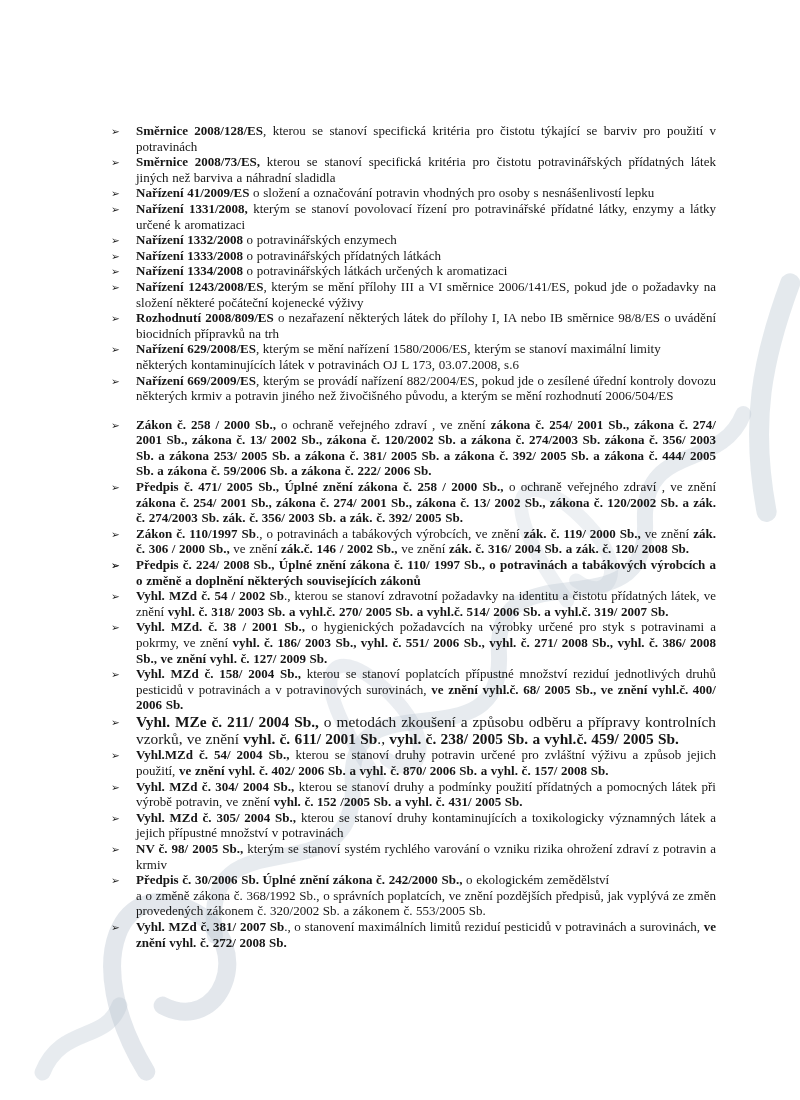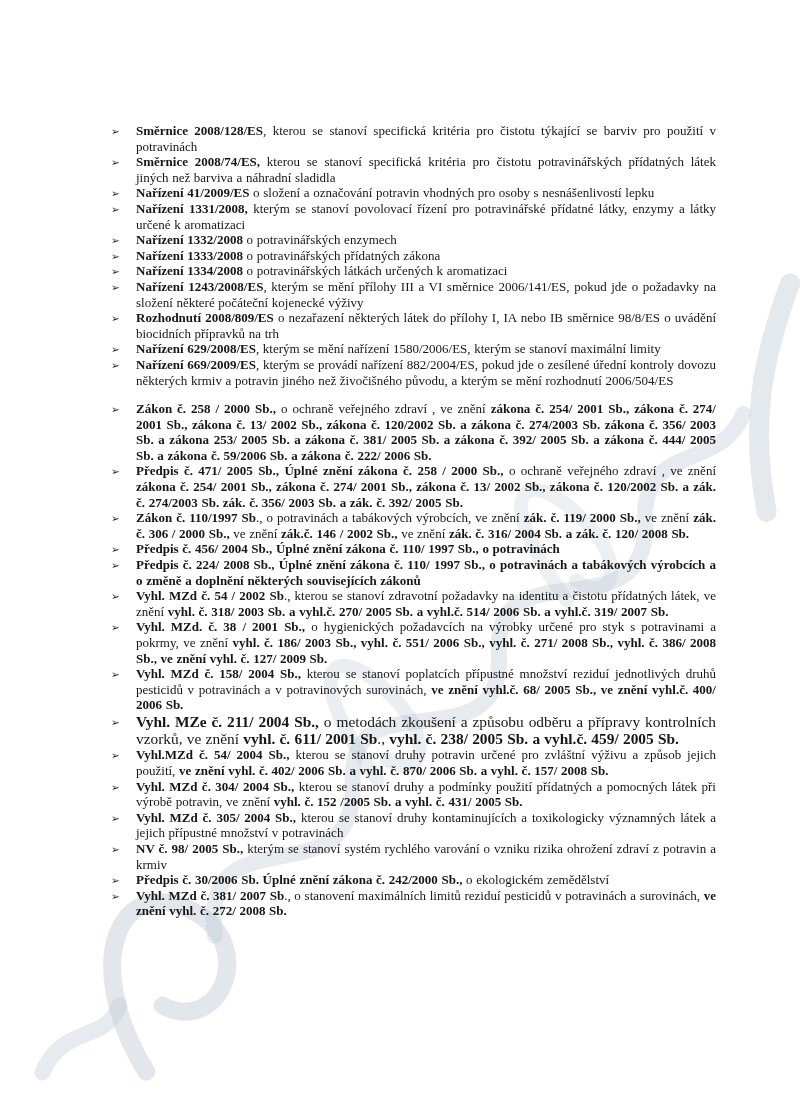--- a/index.html
+++ b/index.html
@@ -53,40 +53,40 @@
       <path opacity="0.34" stroke-width="16" d="M 60 730 C 130 620 190 800 265 700 C 330 615 390 790 460 695 C 525 610 585 780 655 690 C 705 625 745 700 800 670"></path>
       <path opacity="0.30" stroke-width="14" d="M 285 715 C 295 575 345 575 350 665 C 353 725 315 745 305 705"></path>
       <path opacity="0.26" stroke-width="14" d="M 545 700 C 555 560 605 565 610 655 C 613 715 575 730 565 690"></path>
       <path opacity="0.38" stroke-width="20" d="M 755 760 C 800 680 850 640 920 600"></path>
       <path opacity="0.34" stroke-width="16" d="M -160 724 C -115 700 -92 742 -58 722"></path>
     </g>
   </svg>
 
   <ul class="reg-list">
       <li><span class="bullet">➢</span><span class="seg bold">Směrnice 2008/128/ES</span><span class="seg">, kterou se stanoví specifická kritéria pro čistotu týkající se barviv pro použití v potravinách</span></li>
-      <li><span class="bullet">➢</span><span class="seg bold">Směrnice 2008/74/ES,</span><span class="seg"> kterou se stanoví specifická kritéria pro čistotu potravinářských přídatných látek jiných než barviva a náhradní sladidla</span></li>
+      <li><span class="bullet">➢</span><span class="seg bold">Směrnice 2008/73/ES,</span><span class="seg"> kterou se stanoví specifická kritéria pro čistotu potravinářských přídatných látek jiných než barviva a náhradní sladidla</span></li>
       <li><span class="bullet">➢</span><span class="seg bold">Nařízení 41/2009/ES</span><span class="seg"> o složení a označování potravin vhodných pro osoby s nesnášenlivostí lepku</span></li>
       <li><span class="bullet">➢</span><span class="seg bold">Nařízení 1331/2008,</span><span class="seg"> kterým se stanoví povolovací řízení pro potravinářské přídatné látky, enzymy a látky určené k aromatizaci</span></li>
       <li><span class="bullet">➢</span><span class="seg bold">Nařízení 1332/2008</span><span class="seg"> o potravinářských enzymech</span></li>
-      <li><span class="bullet">➢</span><span class="seg bold">Nařízení 1333/2008</span><span class="seg"> o potravinářských přídatných zákona</span></li>
+      <li><span class="bullet">➢</span><span class="seg bold">Nařízení 1333/2008</span><span class="seg"> o potravinářských přídatných látkách</span></li>
       <li><span class="bullet">➢</span><span class="seg bold">Nařízení 1334/2008</span><span class="seg"> o potravinářských látkách určených k aromatizaci</span></li>
       <li><span class="bullet">➢</span><span class="seg bold">Nařízení 1243/2008/ES</span><span class="seg">, kterým se mění přílohy III a VI směrnice 2006/141/ES, pokud jde o požadavky na složení některé počáteční kojenecké výživy</span></li>
       <li><span class="bullet">➢</span><span class="seg bold">Rozhodnutí 2008/809/ES</span><span class="seg"> o nezařazení některých látek do přílohy I, IA nebo IB směrnice 98/8/ES o uvádění biocidních přípravků na trh</span></li>
-      <li><span class="bullet">➢</span><span class="seg bold">Nařízení 629/2008/ES</span><span class="seg">, kterým se mění nařízení 1580/2006/ES, kterým se stanoví maximální limity</span><br></li>
+      <li><span class="bullet">➢</span><span class="seg bold">Nařízení 629/2008/ES</span><span class="seg">, kterým se mění nařízení 1580/2006/ES, kterým se stanoví maximální limity</span><br><span class="seg">některých kontaminujících látek v potravinách  OJ L 173, 03.07.2008, s.6</span></li>
       <li><span class="bullet">➢</span><span class="seg bold">Nařízení 669/2009/ES</span><span class="seg">, kterým se provádí nařízení 882/2004/ES, pokud jde o zesílené úřední kontroly dovozu některých krmiv a potravin jiného než živočišného původu, a kterým se mění rozhodnutí 2006/504/ES</span></li>
       <li class="gap"><span class="bullet">➢</span><span class="seg bold">Zákon č. 258 / 2000 Sb.,</span><span class="seg"> o ochraně veřejného zdraví , ve znění </span><span class="seg bold">zákona č. 254/ 2001 Sb., zákona č. 274/ 2001 Sb., zákona č. 13/ 2002 Sb., zákona č. 120/2002 Sb. a zákona č. 274/2003 Sb. zákona č. 356/ 2003 Sb. a zákona 253/ 2005 Sb. a zákona č. 381/ 2005 Sb. a zákona č. 392/ 2005 Sb. a zákona č. 444/ 2005 Sb. a zákona č. 59/2006 Sb. a zákona č. 222/ 2006 Sb.</span></li>
       <li><span class="bullet">➢</span><span class="seg bold">Předpis č. 471/ 2005 Sb., Úplné znění zákona č. 258 / 2000 Sb.,</span><span class="seg"> o ochraně veřejného zdraví , ve znění </span><span class="seg bold">zákona č. 254/ 2001 Sb., zákona č. 274/ 2001 Sb., zákona č. 13/ 2002 Sb., zákona č. 120/2002 Sb. a zák. č. 274/2003 Sb. zák. č. 356/ 2003 Sb. a zák. č. 392/ 2005 Sb.</span></li>
       <li><span class="bullet">➢</span><span class="seg bold">Zákon č. 110/1997 Sb</span><span class="seg">., o potravinách a tabákových výrobcích, ve znění </span><span class="seg bold">zák. č. 119/ 2000 Sb.,</span><span class="seg"> ve znění </span><span class="seg bold">zák. č. 306 / 2000 Sb.,</span><span class="seg"> ve znění </span><span class="seg bold">zák.č. 146 / 2002 Sb.,</span><span class="seg"> ve znění </span><span class="seg bold">zák. č. 316/ 2004 Sb. a zák. č. 120/ 2008 Sb.</span></li>
-      <li><span class="bullet">➢</span><span class="seg bold">Předpis č. 456/ 2004 Sb., Úplné znění zákona č. 110/ 1997 Sb., o potravinách</span></li>
+      <li><span class="bullet">➢</span></li>
       <li><span class="bullet">➢</span><span class="seg bold">Předpis č. 224/ 2008 Sb., Úplné znění zákona č. 110/ 1997 Sb., o potravinách a tabákových výrobcích a o změně a doplnění některých souvisejících zákonů</span></li>
       <li><span class="bullet">➢</span><span class="seg bold">Vyhl. MZd č. 54 / 2002 Sb</span><span class="seg">., kterou se stanoví zdravotní požadavky na identitu a čistotu přídatných látek, ve znění </span><span class="seg bold">vyhl. č. 318/ 2003 Sb. a vyhl.č. 270/ 2005 Sb. a vyhl.č. 514/ 2006 Sb. a vyhl.č. 319/ 2007 Sb.</span></li>
       <li><span class="bullet">➢</span><span class="seg bold">Vyhl. MZd. č. 38 / 2001 Sb.,</span><span class="seg"> o hygienických požadavcích na výrobky určené pro styk s potravinami a pokrmy, ve znění </span><span class="seg bold">vyhl. č. 186/ 2003 Sb., vyhl. č. 551/ 2006 Sb., vyhl. č. 271/ 2008 Sb., vyhl. č. 386/ 2008 Sb., ve znění vyhl. č. 127/ 2009 Sb.</span></li>
       <li><span class="bullet">➢</span><span class="seg bold">Vyhl. MZd č. 158/ 2004 Sb.,</span><span class="seg"> kterou se stanoví poplatcích přípustné množství reziduí jednotlivých druhů pesticidů v potravinách a v potravinových surovinách, </span><span class="seg bold">ve znění vyhl.č. 68/ 2005 Sb., ve znění vyhl.č. 400/ 2006 Sb.</span></li>
       <li class="large"><span class="bullet">➢</span><span class="seg bold">Vyhl. MZe č. 211/ 2004 Sb.,</span><span class="seg"> o metodách zkoušení a způsobu odběru a přípravy kontrolních vzorků, ve znění </span><span class="seg bold">vyhl. č. 611/ 2001 Sb</span><span class="seg">., </span><span class="seg bold">vyhl. č. 238/ 2005 Sb. a vyhl.č. 459/ 2005 Sb.</span></li>
       <li><span class="bullet">➢</span><span class="seg bold">Vyhl.MZd č. 54/ 2004 Sb.,</span><span class="seg"> kterou se stanoví druhy potravin určené pro zvláštní výživu a způsob jejich použití, </span><span class="seg bold">ve znění vyhl. č. 402/ 2006 Sb. a vyhl. č. 870/ 2006 Sb. a vyhl. č. 157/ 2008 Sb.</span></li>
       <li><span class="bullet">➢</span><span class="seg bold">Vyhl. MZd č. 304/ 2004 Sb.,</span><span class="seg"> kterou se stanoví druhy a podmínky použití přídatných a pomocných látek při výrobě potravin, ve znění </span><span class="seg bold">vyhl. č. 152 /2005 Sb. a vyhl. č. 431/ 2005 Sb.</span></li>
       <li><span class="bullet">➢</span><span class="seg bold">Vyhl. MZd č. 305/ 2004 Sb.,</span><span class="seg"> kterou se stanoví druhy kontaminujících a toxikologicky významných látek a jejich přípustné množství v potravinách</span></li>
       <li><span class="bullet">➢</span><span class="seg bold">NV č. 98/ 2005 Sb.,</span><span class="seg"> kterým se stanoví systém rychlého varování o vzniku rizika ohrožení zdraví z potravin a krmiv</span></li>
-      <li><span class="bullet">➢</span><span class="seg bold">Předpis č. 30/2006 Sb. Úplné znění zákona č. 242/2000 Sb.,</span><span class="seg"> o ekologickém zemědělství</span><br></li>
+      <li><span class="bullet">➢</span><span class="seg bold">Předpis č. 30/2006 Sb. Úplné znění zákona č. 242/2000 Sb.,</span><span class="seg"> o ekologickém zemědělství</span><br><span class="seg">a o změně zákona č. 368/1992 Sb., o správních poplatcích, ve znění pozdějších předpisů, jak vyplývá ze změn provedených zákonem č. 320/2002 Sb. a zákonem č. 553/2005 Sb.</span></li>
       <li><span class="bullet">➢</span><span class="seg bold">Vyhl. MZd č. 381/ 2007 Sb</span><span class="seg">., o stanovení maximálních limitů reziduí pesticidů v potravinách a surovinách, </span><span class="seg bold">ve znění vyhl. č. 272/ 2008 Sb.</span></li>
     </ul>
 
 </div>
 
 </body></html>

